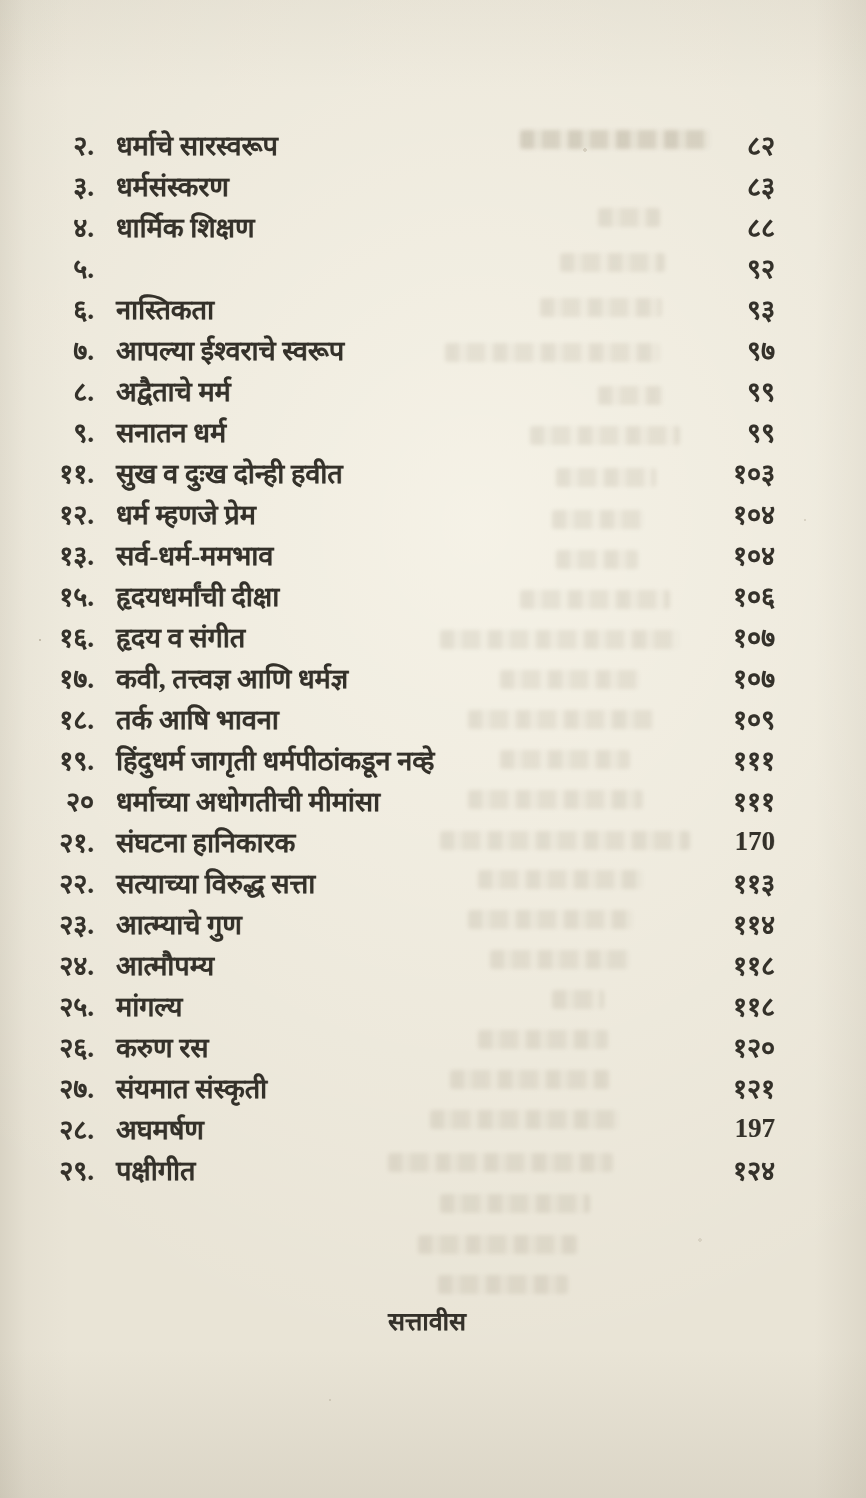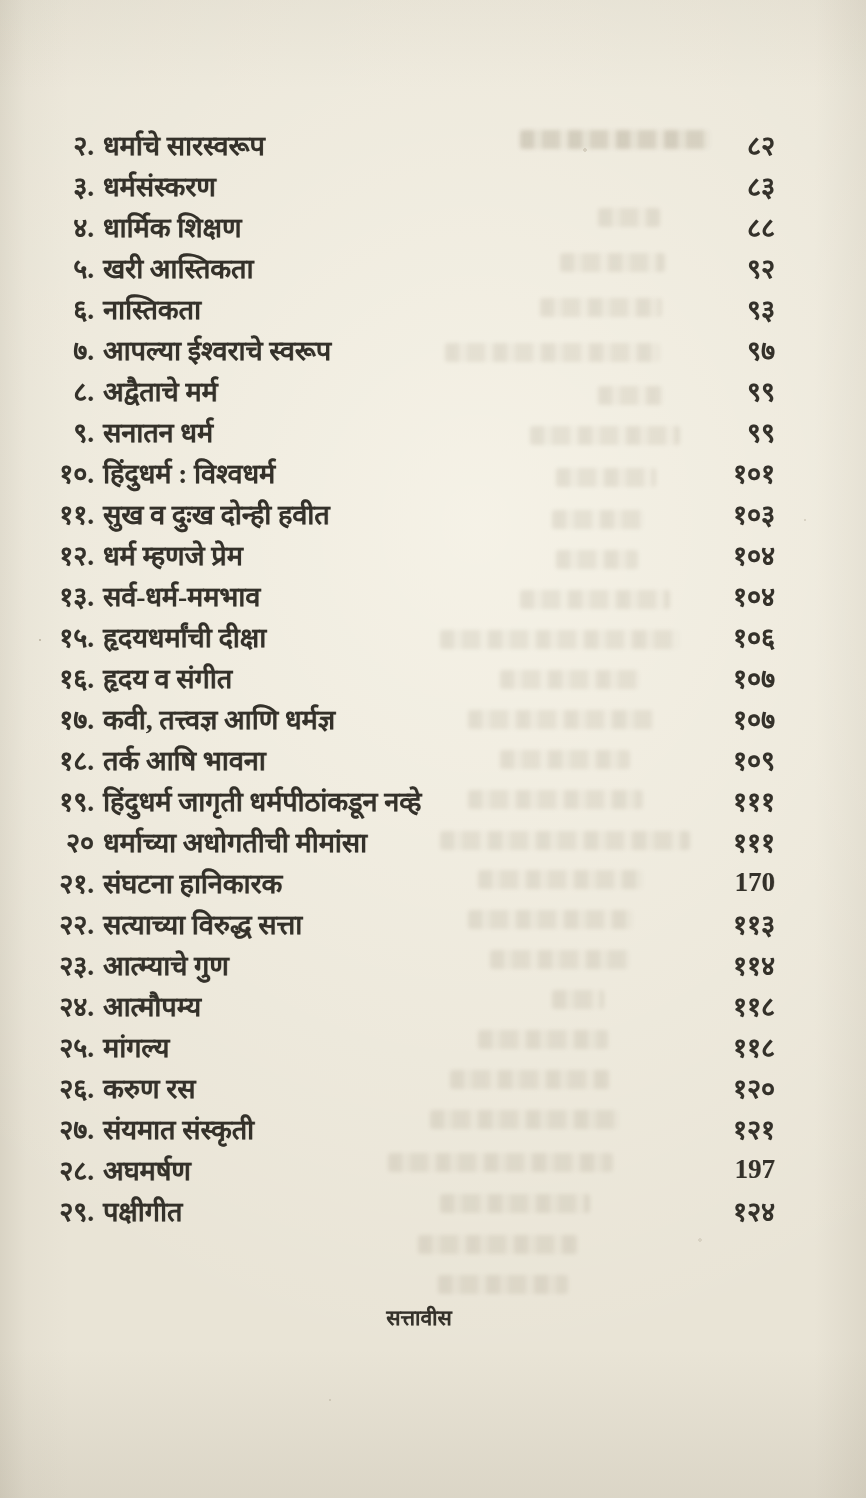--- a/index.html
+++ b/index.html
@@ -72,37 +72,37 @@
     align-items: center;
     position: relative;
   }
   .toc-num {
     width: 36px;
     flex: 0 0 36px;
     text-align: right;
     white-space: nowrap;
   }
   .toc-title {
-    margin-left: 9px;
+    margin-left: 22px;
     white-space: nowrap;
   }
   .toc-page {
     margin-left: auto;
     white-space: nowrap;
     text-align: right;
   }
   .footer {
     position: absolute;
     top: 1303px;
-    left: 4px;
+    left: 12px;
     width: 830px;
     text-align: center;
     color: #34312a;
     font-weight: bold;
-    font-size: 21px;
+    font-size: 25px;
     text-shadow: 0.4px 0.4px 0.6px rgba(52,49,42,0.35);
   }
 </style>
 </head>
 <body>
 
 <div class="paper"></div>
 <div class="speckle"></div>
 
 <div class="ghost-layer" id="ghost-layer">
@@ -150,21 +150,20 @@
   </div>
 
   <div class="toc-row">
     <span class="toc-num">४.</span>
     <span class="toc-title">धार्मिक शिक्षण</span>
     <span class="toc-page">८८</span>
   </div>
 
   <div class="toc-row">
     <span class="toc-num">५.</span>
-    <span class="toc-title">खरी आस्तिकता</span>
     <span class="toc-page">९२</span>
   </div>
 
   <div class="toc-row">
     <span class="toc-num">६.</span>
     <span class="toc-title">नास्तिकता</span>
     <span class="toc-page">९३</span>
   </div>
 
   <div class="toc-row">
@@ -178,25 +177,20 @@
     <span class="toc-title">अद्वैताचे मर्म</span>
     <span class="toc-page">९९</span>
   </div>
 
   <div class="toc-row">
     <span class="toc-num">९.</span>
     <span class="toc-title">सनातन धर्म</span>
     <span class="toc-page">९९</span>
   </div>
 
-  <div class="toc-row">
-    <span class="toc-num">१०.</span>
-    <span class="toc-title">हिंदुधर्म : विश्वधर्म</span>
-    <span class="toc-page">१०१</span>
-  </div>
 
   <div class="toc-row">
     <span class="toc-num">११.</span>
     <span class="toc-title">सुख व दुःख दोन्ही हवीत</span>
     <span class="toc-page">१०३</span>
   </div>
 
   <div class="toc-row">
     <span class="toc-num">१२.</span>
     <span class="toc-title">धर्म म्हणजे प्रेम</span>

